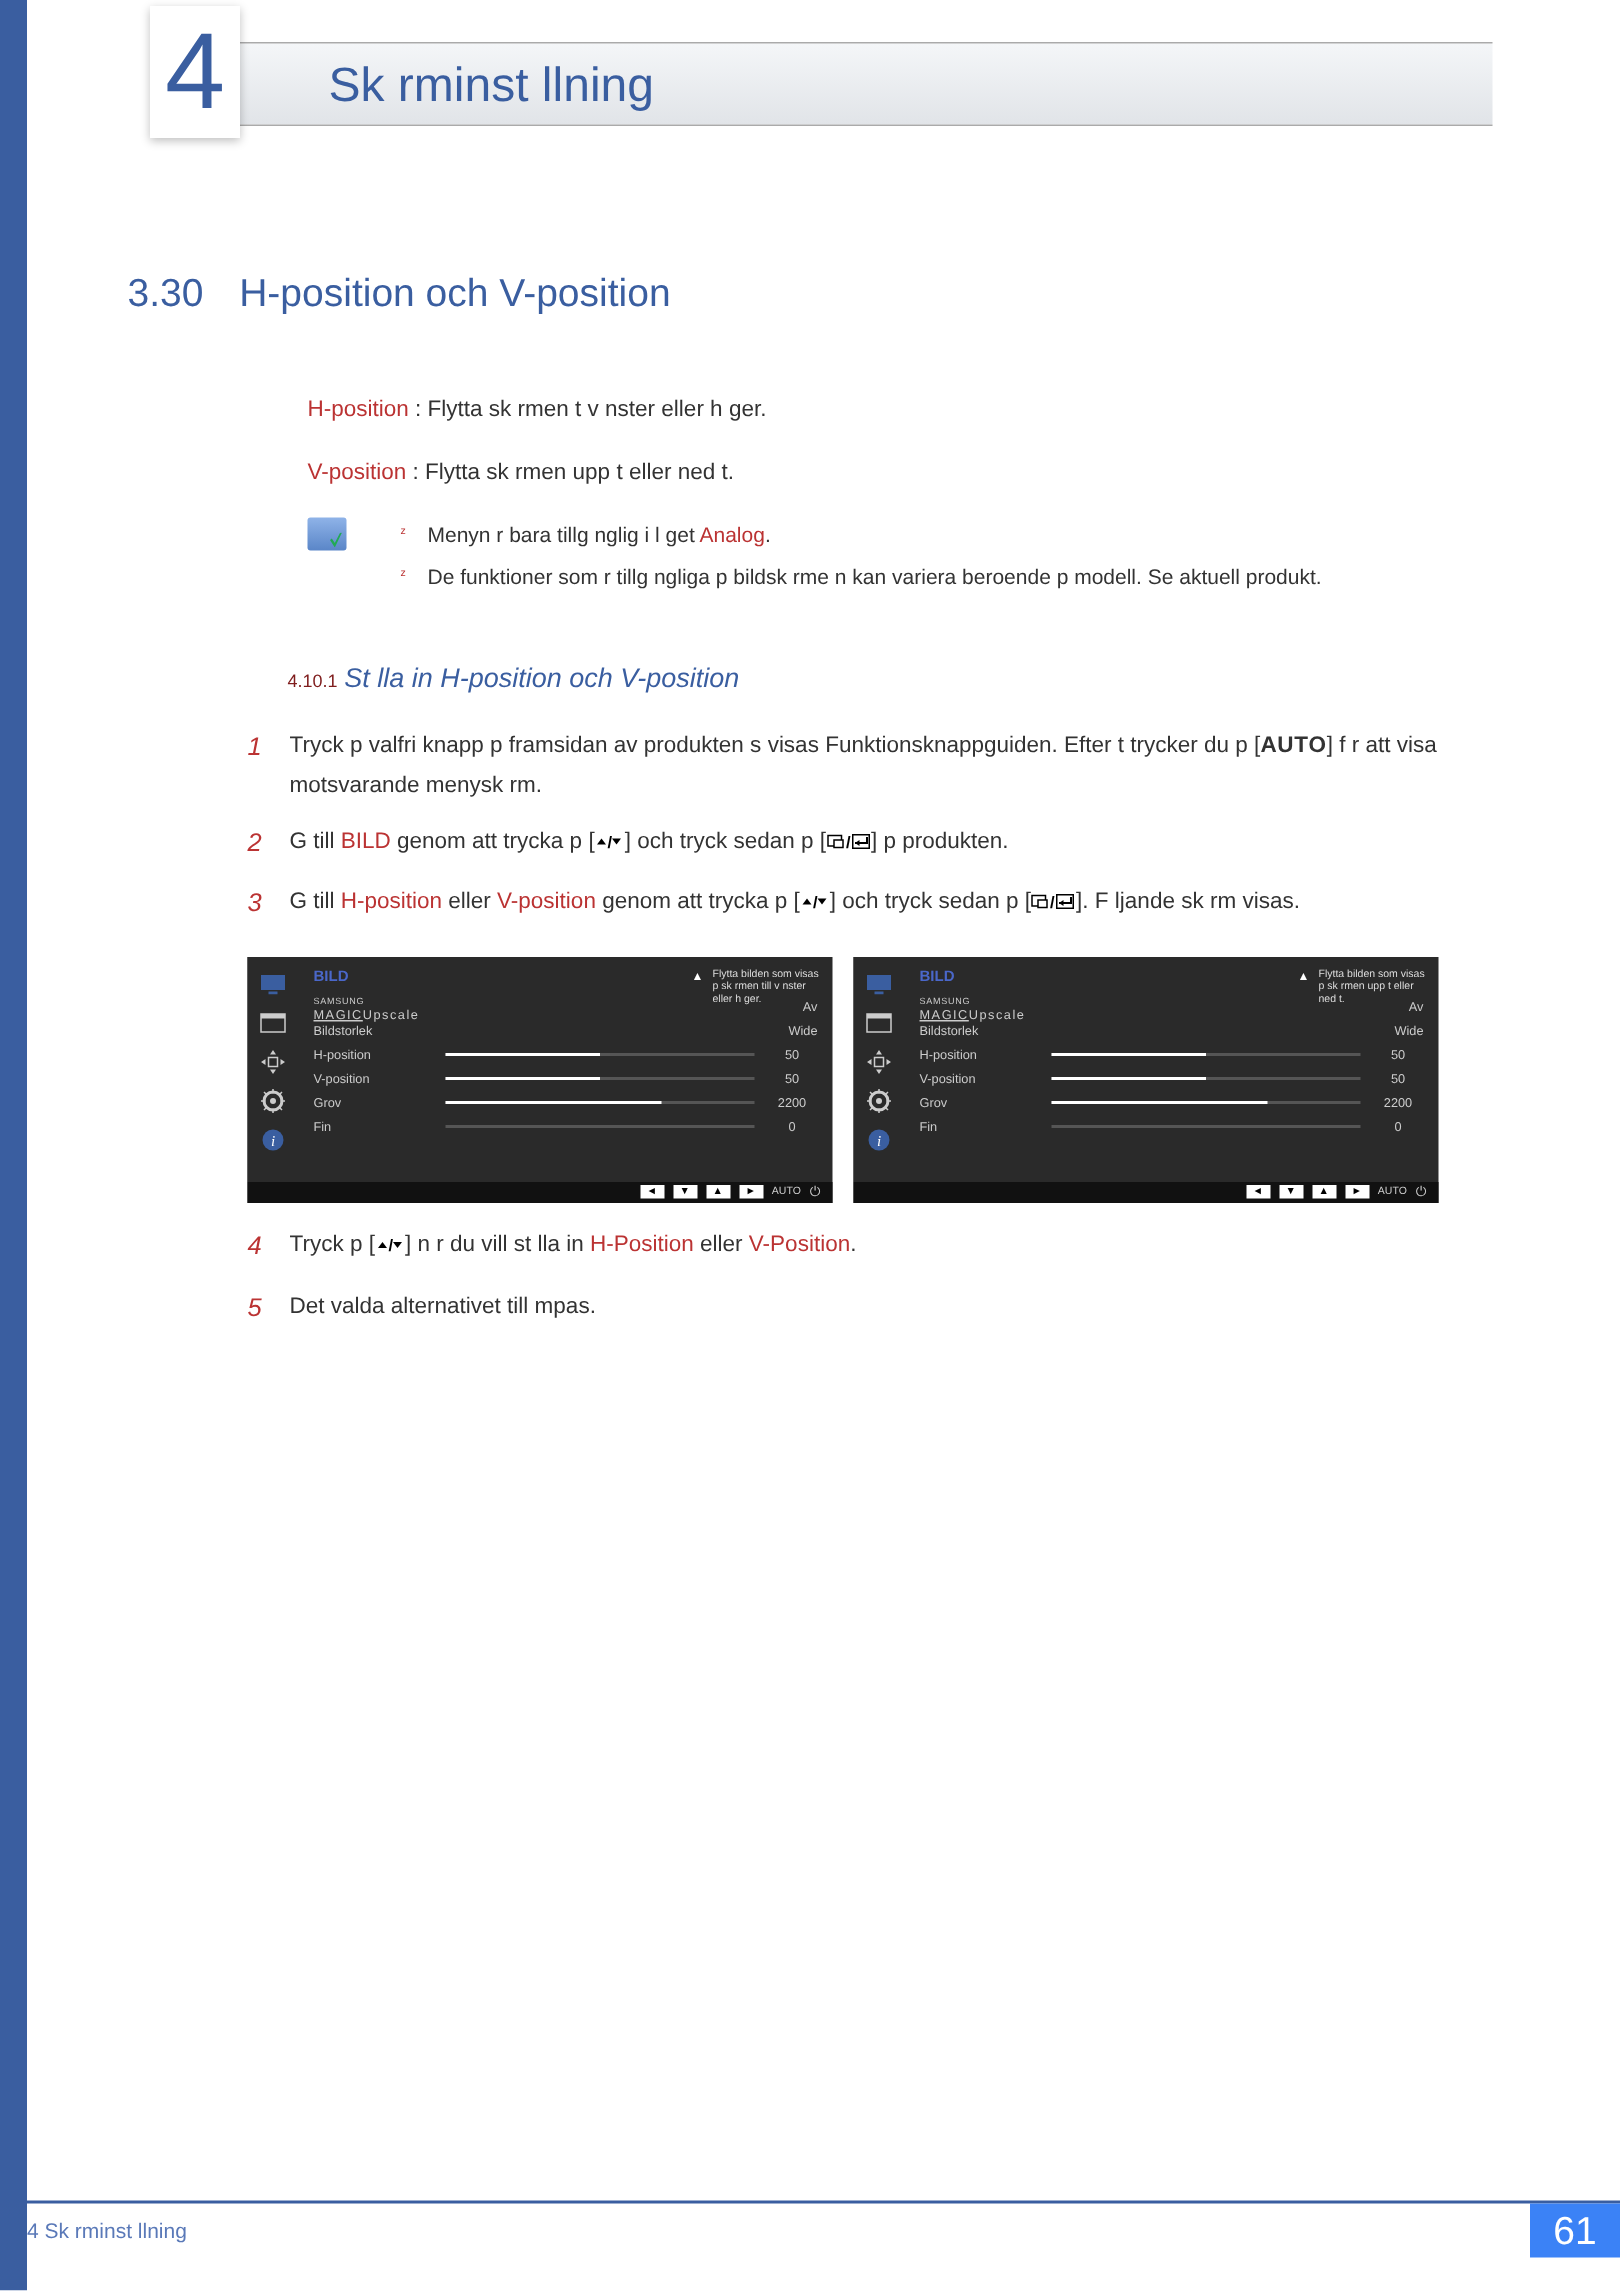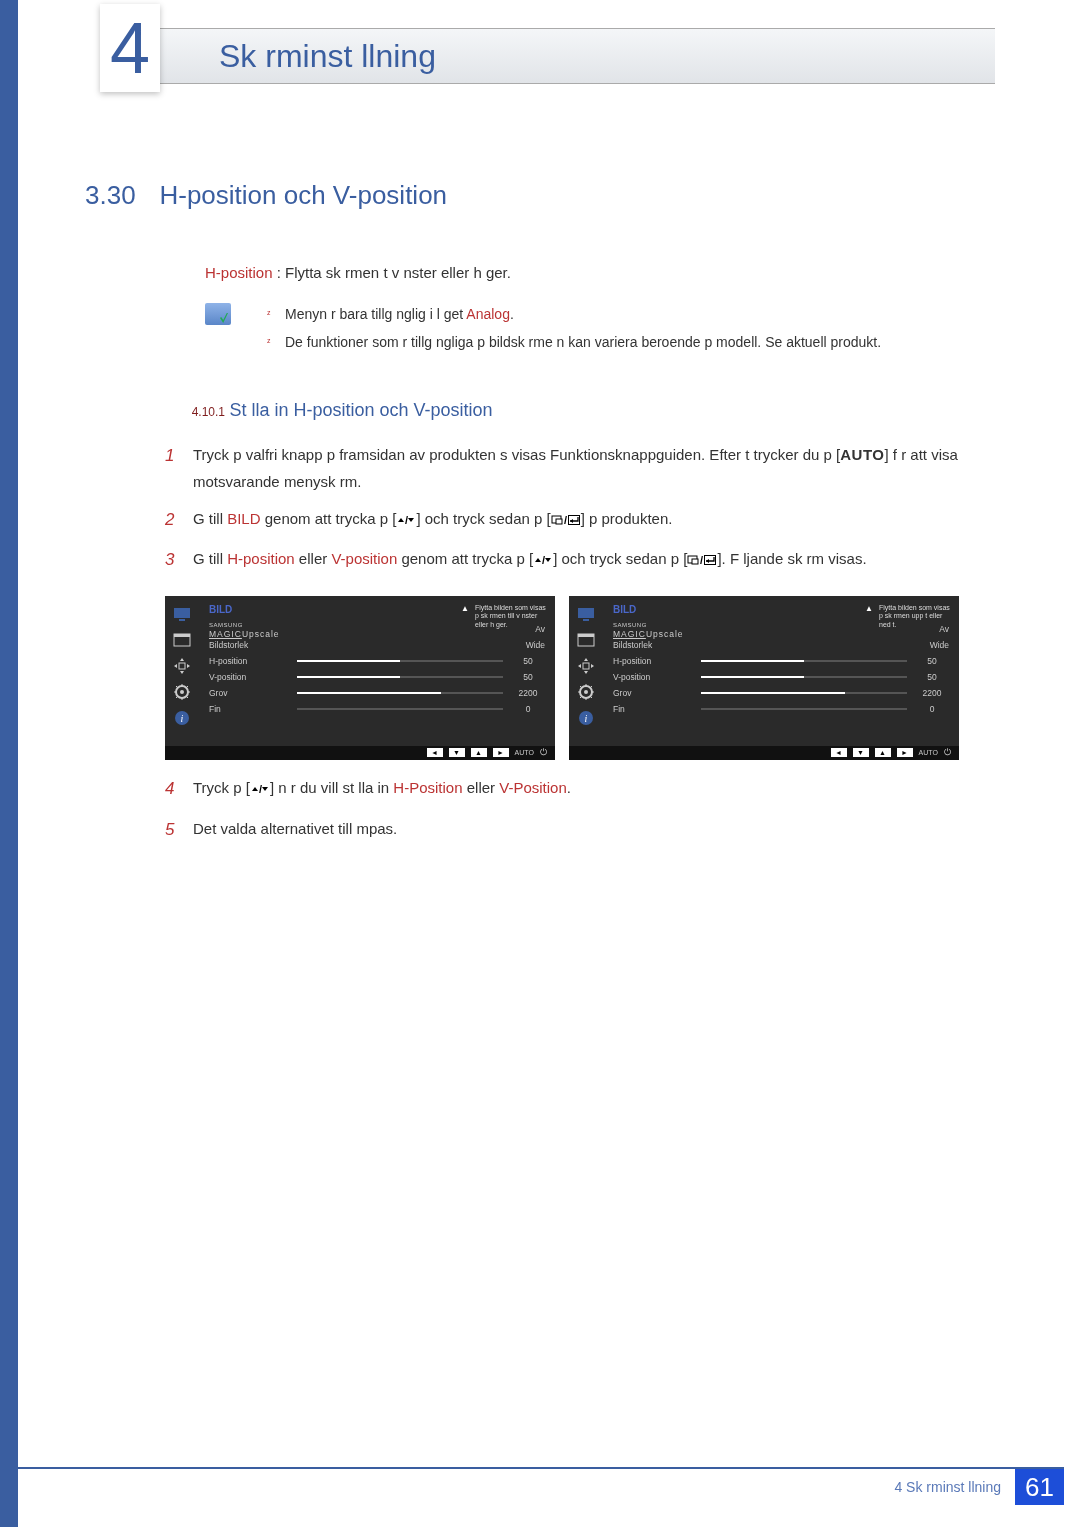--- a/index.html
+++ b/index.html
@@ -120,20 +120,21 @@
   .subsec-num {
     color: #7f1d1d;
     font-size: 12px;
     display:inline-block;
     width:60px;
     text-align:right;
   }
   .subsec-title {
     color: #3a5ea0;
     font-size: 18px;
+    font-style: italic;
   }
   .steps {
     margin-left: 80px;
     margin-top: 20px;
     font-size: 15px;
     line-height: 1.8;
   }
   .steps li { list-style: none; display:flex; gap:14px; margin-bottom:10px;}
   .step-num { color:#bb3333; font-style: italic; font-size:17px; width:14px; flex:0 0 14px;}
   .step-body .red { color:#bb3333; }
@@ -206,36 +207,36 @@
   .osd-footer .btn{
     width:16px;height:9px;background:#fff;color:#000;
     font-size:7px;display:flex;align-items:center;justify-content:center;
   }
   .osd-footer .auto{ font-size:7px;color:#ccc;}
   .osd-footer .pwr{ color:#ccc; font-size:9px;}
   .footer {
     position:absolute;
     bottom:22px;
     left:18px;
-    right:16px;
+    right:0;
     height:38px;
     display:flex;
-    justify-content:flex-end;
+    justify-content:space-between;
     align-items:stretch;
     border-top:2px solid #3a5ea0;
   }
   .footer-text{
     align-self:center;
     font-size:14px;
     color:#5a79b8;
     margin-right:14px;
   }
   .footer-page{
-    width:49px;
-    background:#1d4ed8;
+    width:60px;
+    background:#3b82f6;
     color:#fff;
     font-size:26px;
     display:flex;
     align-items:center;
     justify-content:center;
   }
   svg{display:block;}
 </style>
 </head>
 <body>
@@ -251,20 +252,23 @@
 
 <div class="content">
   <div>
     <span class="sec-num">3.30</span>
     <span class="sec-title">H-position och V-position</span>
   </div>
 
   <div class="body-text">
     <div class="def-line">
       <span class="term">H-position</span><span> : Flytta sk rmen  t v nster eller h ger.</span>
+    </div>
+    <div class="def-line">
+      <span class="term">V-position</span><span> : Flytta sk rmen upp t eller ned t.</span>
     </div>
 
     <div class="info-block">
       <div class="info-icon"></div>
       <ul class="info-list">
         <li>
           <span>Menyn  r bara tillg nglig i l get </span><span class="analog">Analog</span><span>.</span>
         </li>
         <li>De funktioner som  r tillg ngliga p  bildsk rme n kan variera beroende p  modell. Se aktuell produkt.</li>
       </ul>

